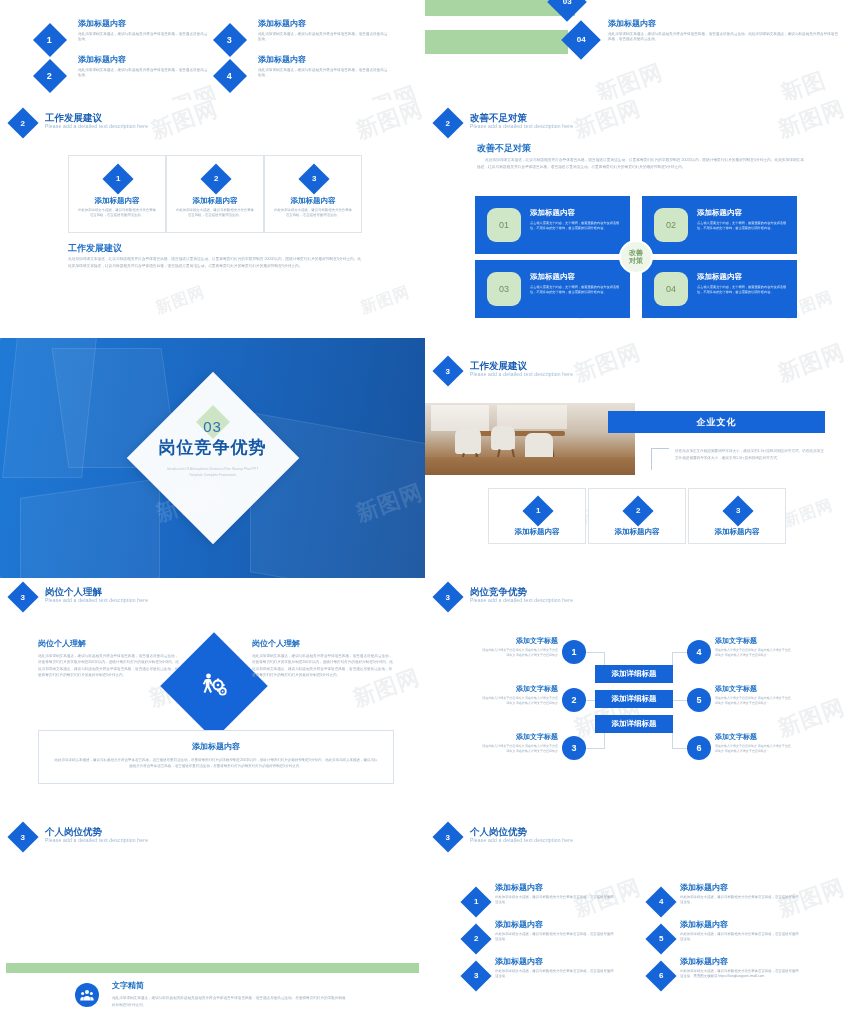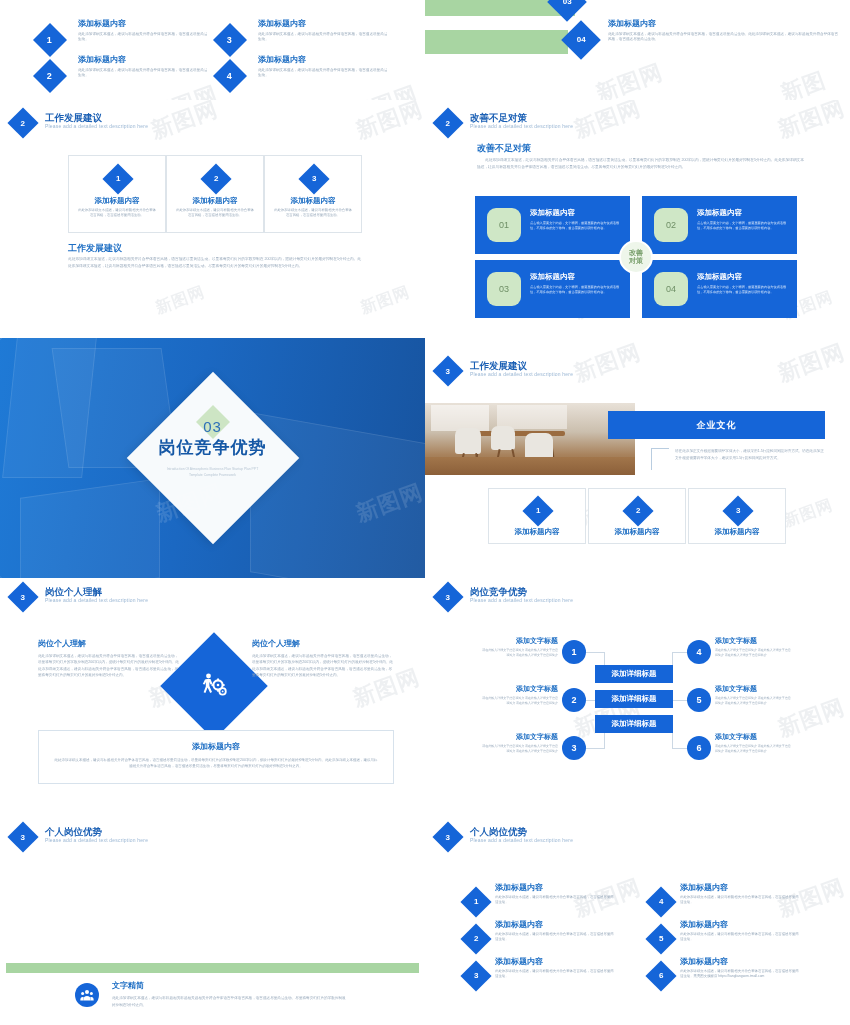--- a/index.html
+++ b/index.html
@@ -390,21 +390,21 @@
       <div class="chair" style="left:100px; top:30px; width:28px; height:26px;"></div>
       <div class="leg" style="left:36px; top:50px; height:16px; transform:rotate(14deg); background:#7a5230;"></div>
       <div class="leg" style="left:52px; top:50px; height:16px; transform:rotate(-14deg); background:#7a5230;"></div>
       <div class="leg" style="left:72px; top:46px; height:16px; transform:rotate(12deg); background:#7a5230;"></div>
       <div class="leg" style="left:88px; top:46px; height:16px; transform:rotate(-12deg); background:#7a5230;"></div>
       <div class="leg" style="left:106px; top:54px; height:16px; transform:rotate(12deg); background:#7a5230;"></div>
       <div class="leg" style="left:124px; top:54px; height:16px; transform:rotate(-12deg); background:#7a5230;"></div>
       <div style="position:absolute; left:0; bottom:0; width:100%; height:18px; background:linear-gradient(180deg,#a2764b,#8b5f39);"></div>
     </div>
 
-    <div class="ribbon" style="left:183px; top:73px; width:217px; height:28px;">
+    <div class="ribbon" style="left:183px; top:73px; width:217px; height:22px;">
       <span>企业文化</span>
     </div>
 
     <div class="quote-mark" style="left:226px; top:110px; width:18px; height:22px;"></div>
     <div style="position:absolute; left:250px; top:110px; width:150px; color:#93a5b8; font-size:3.6px; line-height:1.9;">请在此添加正文件根据需要调整字体大小，建议采用1.5行距和同间距对齐方式。请在此添加正文件根据需要调整字体大小，建议采用1.5行距和同间距对齐方式。</div>
 
     <div class="minicard" style="left:63px; top:150px; width:98px; height:56px;">
       <div class="diamond" style="left:38px; top:11px; width:22px; height:22px;">
         <span style="font-size:8px;">1</span>
       </div>

